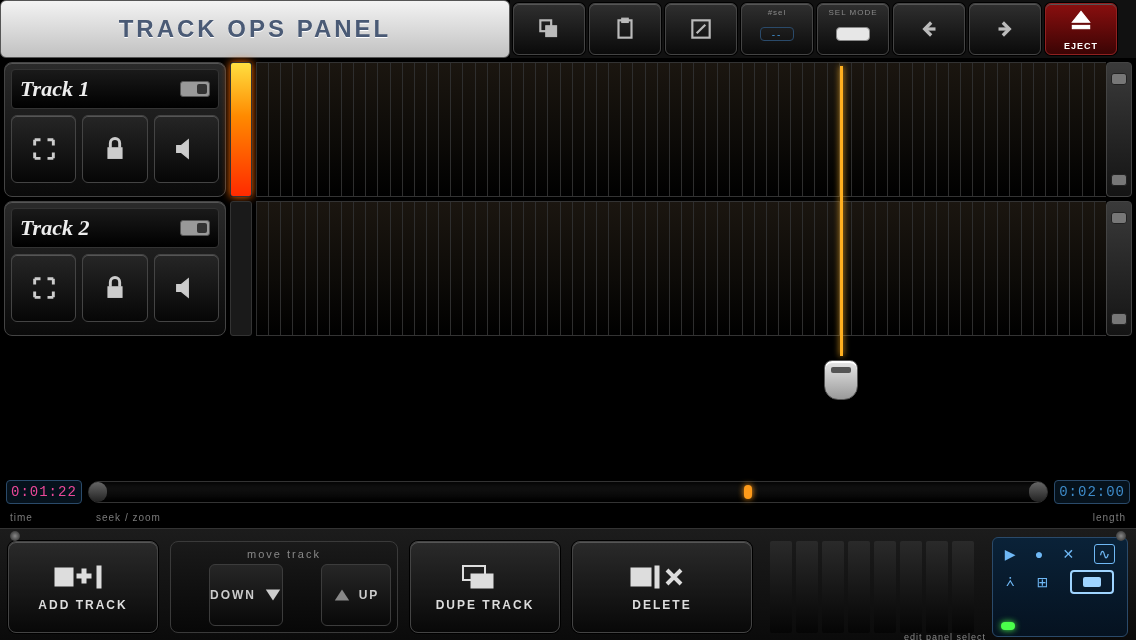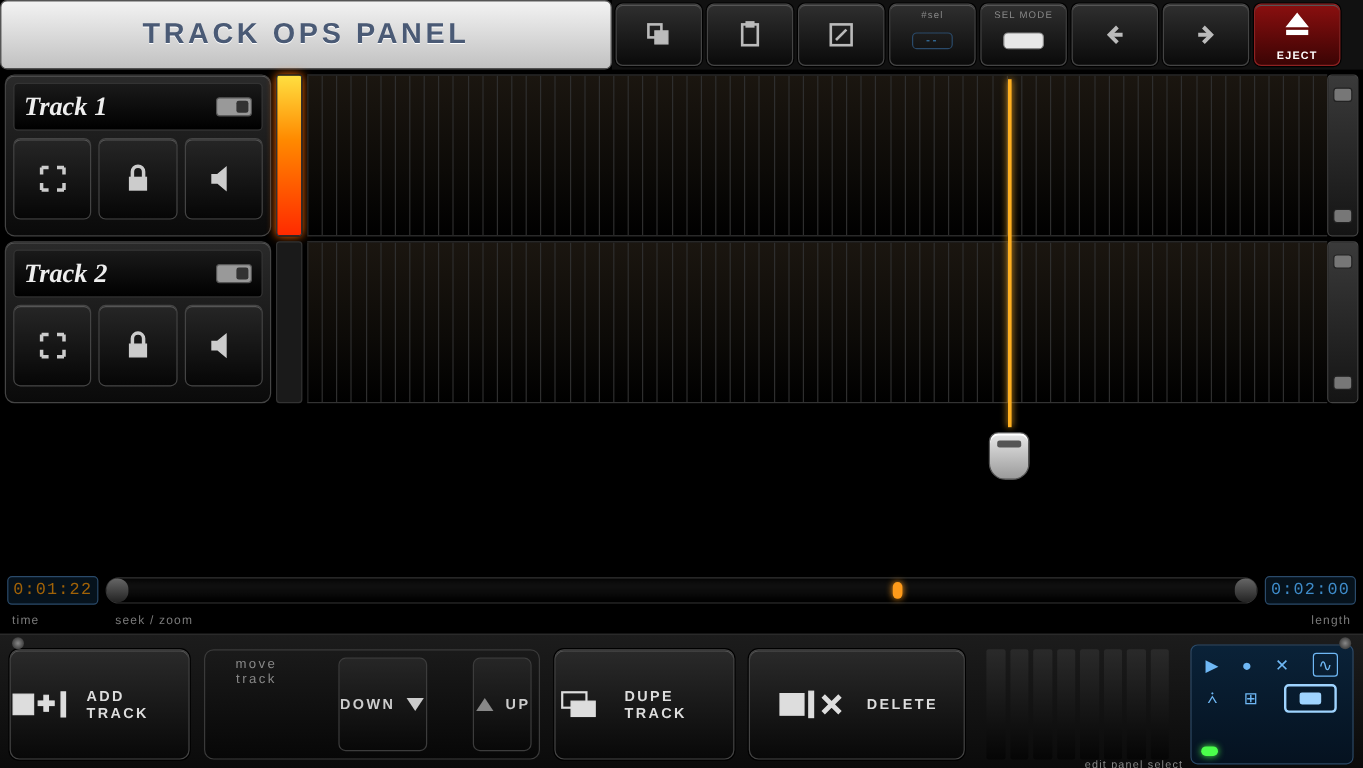--- a/index.html
+++ b/index.html
@@ -53,45 +53,45 @@
 .track .rail::before{top:10px;} .track .rail::after{bottom:10px;}
 
 .playhead{position:absolute;top:4px;width:3px;background:#ffb020;box-shadow:0 0 6px #ffb020;z-index:10;}
 .playhead .knob{position:absolute;bottom:-44px;left:-16px;width:34px;height:40px;
   background:linear-gradient(#e8e8e8,#9a9a9a);border:1px solid #555;border-radius:8px 8px 14px 14px;
   box-shadow:inset 0 2px 0 #fff,0 2px 4px #000;}
 .playhead .knob::before{content:"";position:absolute;left:6px;right:6px;top:6px;height:6px;background:#555;border-radius:2px;}
 
 
 .seekrow{height:40px;display:flex;align-items:center;padding:0 6px;gap:6px;background:#000;}
-.lcd{font-family:"Courier New",monospace;font-size:14px;letter-spacing:1px;color:#a16207;
+.lcd{font-family:"Courier New",monospace;font-size:14px;letter-spacing:1px;color:#ec4899;
   border:1px solid #2a4a6a;border-radius:4px;padding:3px 4px;background:#06121c;min-width:66px;text-align:center;}
 .lcd.len{color:#3e8bc9;}
 .seekbar{flex:1;height:22px;border-radius:11px;border:1px solid #333;
   background:linear-gradient(#1a1a1a,#000);position:relative;box-shadow:inset 0 3px 6px #000;}
 .seekbar .endcap{position:absolute;top:0;bottom:0;width:18px;background:linear-gradient(#666,#222);border-radius:11px;}
 .seekbar .endcap.l{left:0;} .seekbar .endcap.r{right:0;}
 .seekbar .mk{position:absolute;top:3px;bottom:3px;width:8px;border-radius:4px;
   background:#ff9b1a;box-shadow:0 0 6px #ff9b1a;}
 .labelrow{display:flex;justify-content:space-between;padding:0 10px;height:16px;font-size:10px;color:#7a7a7a;letter-spacing:1px;}
 .labelrow .mid{position:absolute;left:96px;}
 
 
 .bottom{height:116px;background:linear-gradient(#1c1c1c,#0a0a0a);border-top:1px solid #333;position:relative;
   display:flex;align-items:center;padding:8px;gap:12px;}
 .bottom::before,.bottom::after{content:"";position:absolute;top:2px;width:10px;height:10px;
   background:radial-gradient(#888,#222);border-radius:50%;}
 .bottom::before{left:10px;} .bottom::after{right:10px;}
 .bbtn{border:1px solid #444;border-radius:8px;background:linear-gradient(#2a2a2a,#080808);
-  box-shadow:inset 0 1px 0 #555,0 0 0 1px #000;display:flex;align-items:center;
+  box-shadow:inset 0 1px 0 #555,0 0 0 1px #000;display:flex;flex-direction:column;align-items:center;
   justify-content:center;gap:6px;color:#ddd;}
 .bbtn .lab{font-size:12px;font-weight:900;letter-spacing:2px;}
 .bbtn svg{fill:#ddd;stroke:#ddd;}
 .addtrack{width:150px;height:92px;}
-.movegrp{width:280px;height:92px;display:flex;flex-direction:row;border:1px solid #3a3a3a;border-radius:8px;
+.movegrp{width:228px;height:92px;display:flex;flex-direction:column;border:1px solid #3a3a3a;border-radius:8px;
   background:linear-gradient(#1a1a1a,#070707);padding:6px;}
 .movegrp .title{text-align:center;font-size:11px;letter-spacing:2px;color:#888;margin-bottom:4px;}
 .movegrp .row{display:flex;gap:6px;flex:1;}
 .movegrp .half{flex:1;border:1px solid #3c3c3c;border-radius:6px;background:linear-gradient(#262626,#080808);
   display:flex;align-items:center;justify-content:center;gap:8px;font-size:12px;font-weight:900;letter-spacing:2px;color:#ccc;margin-left:32px;}
 .dupe{width:150px;height:92px;}
 .del{width:180px;height:92px;}
 .vents{flex:1;height:92px;display:flex;gap:4px;align-items:stretch;padding:0 6px;}
 .vents span{flex:1;background:linear-gradient(#2a2a2a,#050505);border-radius:2px;}
 .editsel{width:136px;height:100px;border:1px solid #2a4a6a;border-radius:6px;

